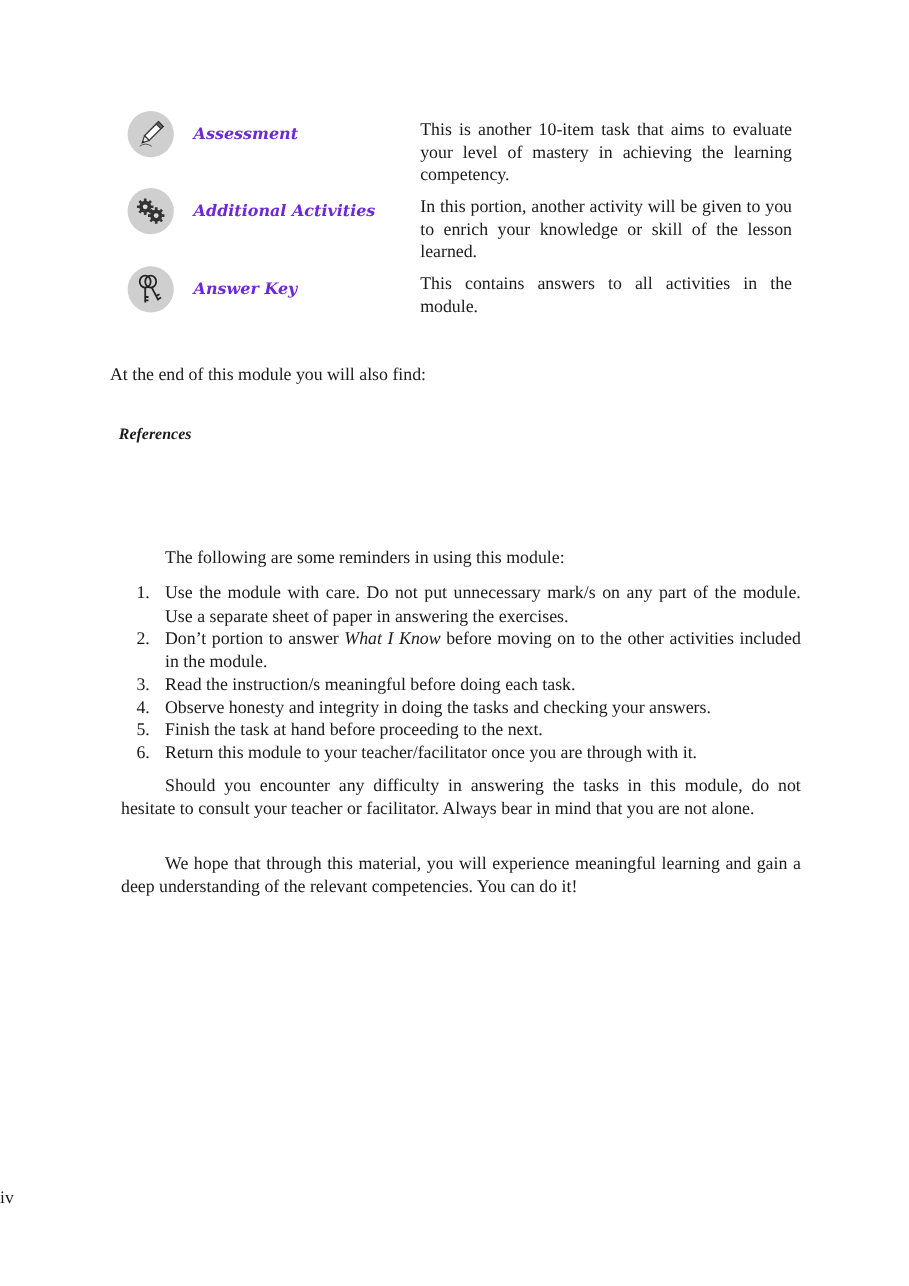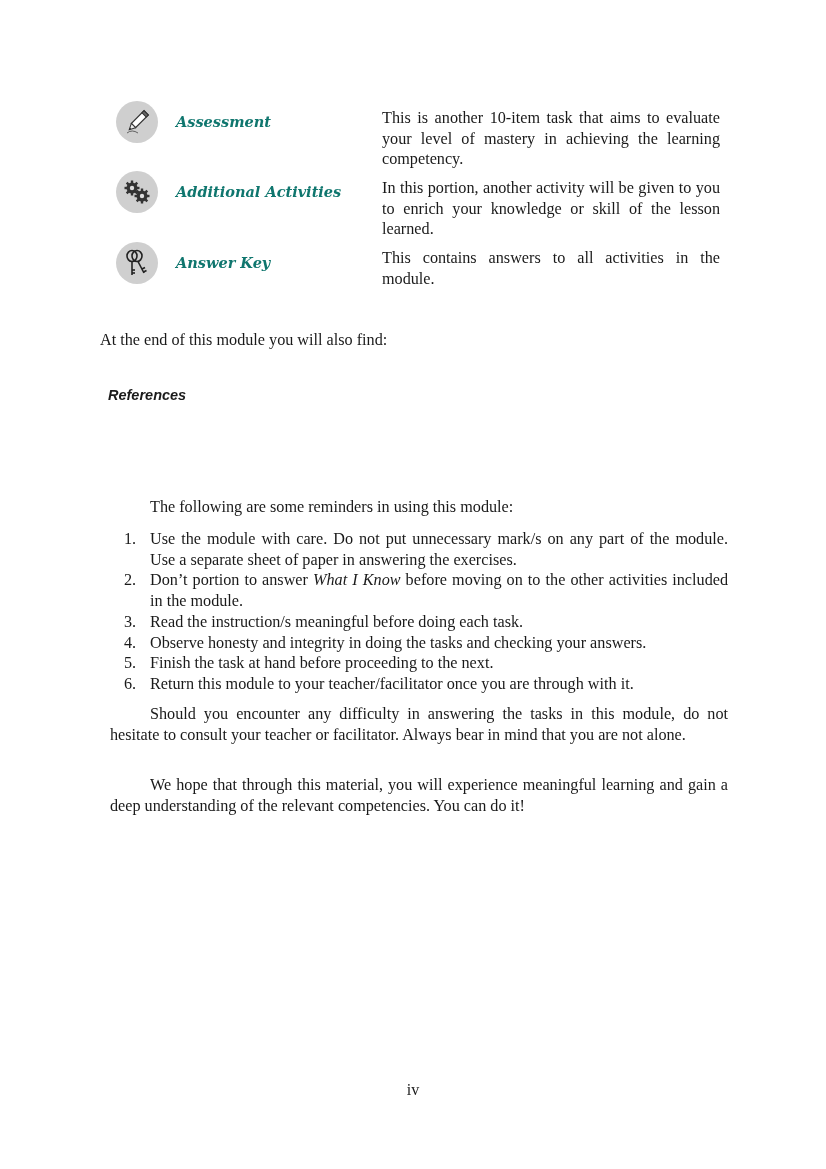--- a/index.html
+++ b/index.html
@@ -13,48 +13,48 @@
     .icon-circle {
       position: absolute; left: 0; top: 0;
       width: 42px; height: 42px; border-radius: 50%;
       background: #cfcfcf;
       display: flex; align-items: center; justify-content: center;
     }
     .icon-circle svg { width: 30px; height: 30px; }
     .term {
       position: absolute; left: 60px; top: 12px;
       font-family: "DejaVu Serif", serif; font-weight: bold; font-style: italic;
-      font-size: 14.5px; color: #0f766e;
+      font-size: 14.5px; color: #6d28d9;
     }
     .desc {
       position: absolute; left: 266px; width: 338px;
       font-size: 14.5px; line-height: 20.5px; text-align: justify;
       font-family: "Liberation Serif", serif; font-size: 16.2px;
     }
     .plain {
       position: absolute; font-family: "Liberation Serif", serif; font-size: 16.2px; line-height: 20.5px;
     }
     .ref-term {
       position: absolute; left: 108px; top: 387px;
-      font-family: Liberation Sans, sans-serif; font-weight: bold; font-style: italic; font-size: 14.5px;
+      font-family: Liberation Serif, serif; font-weight: bold; font-style: italic; font-size: 14.5px;
     }
     ol.reminders {
       position: absolute; left: 112px; top: 529px; width: 616px;
       margin: 0; padding: 0; list-style: none;
       font-family: "Liberation Serif", serif; font-size: 16.2px; line-height: 20.7px;
     }
     ol.reminders li { position: relative; padding-left: 38px; text-align: justify; }
     ol.reminders li .num { position: absolute; left: 12px; top: 0; }
     .para {
       position: absolute; left: 110px; width: 618px;
       font-family: "Liberation Serif", serif; font-size: 16.2px; line-height: 20.7px;
       text-align: justify; text-indent: 40px;
     }
     .page-num {
-      position: absolute; left: 0; width: 826px; top: 1081px; text-align: center;
+      position: absolute; left: 0; width: 826px; top: 1081px; text-align: left;
       font-family: "Liberation Serif", serif; font-size: 16px;
     }
   </style>
 </head>
 <body>
 
 <div class="page">
 
   <div class="icon-row" style="top:101px;">
     <div class="icon-circle">

